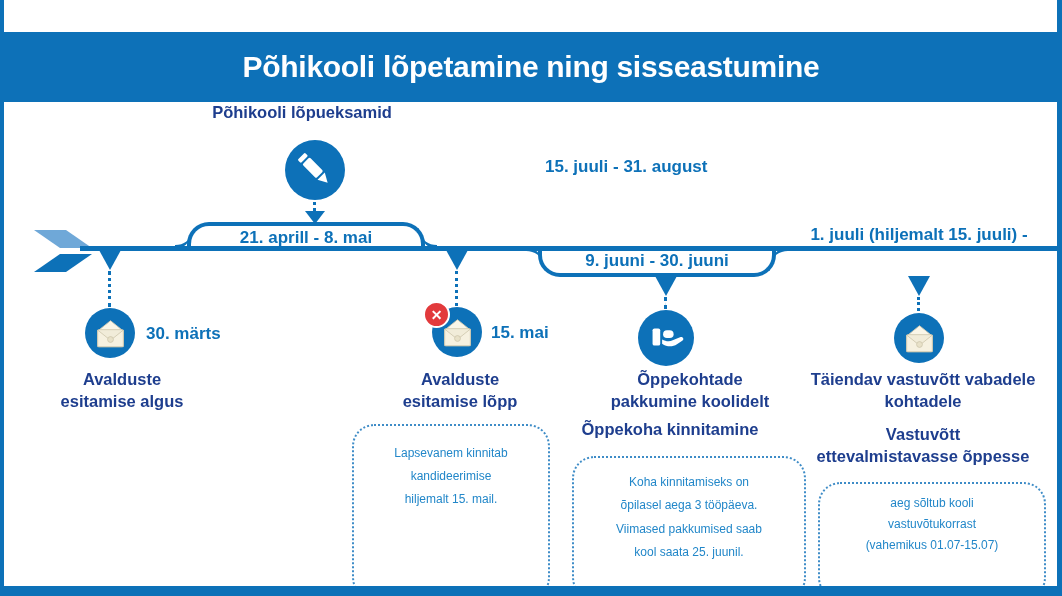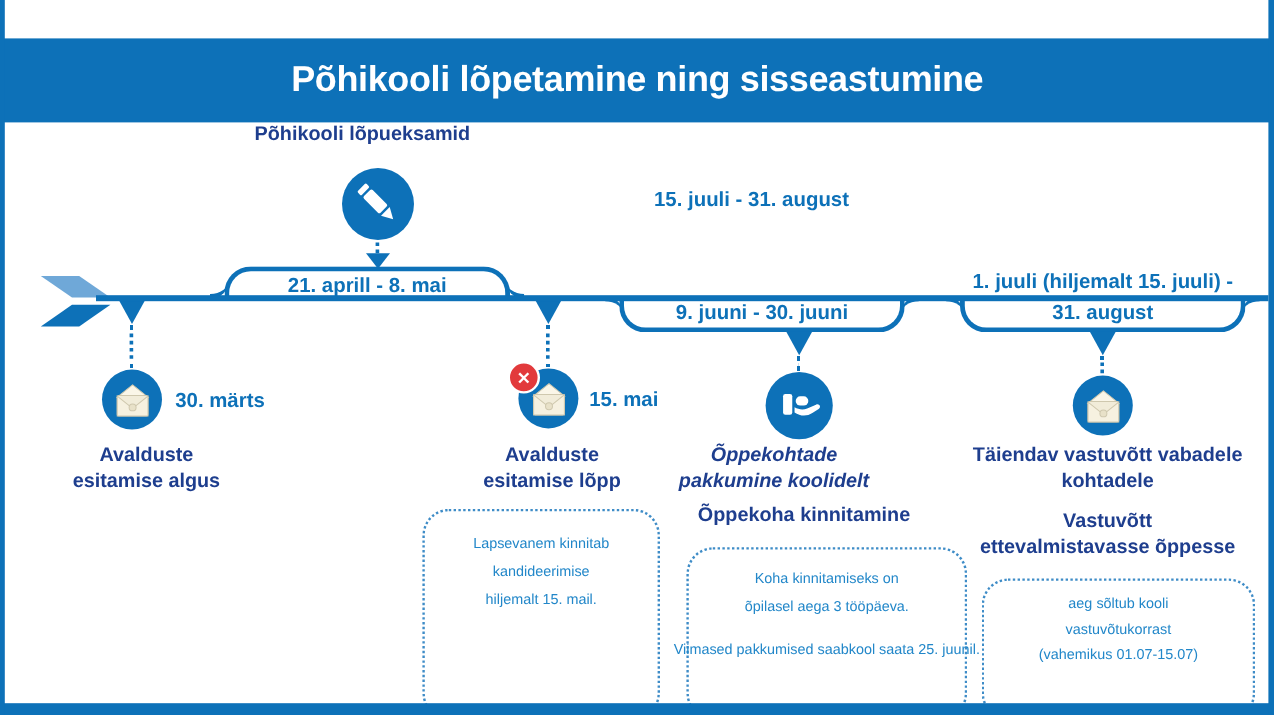--- a/index.html
+++ b/index.html
@@ -54,21 +54,21 @@
          border-radius:50%;background:var(--red);color:#fff;font-size:14px;font-weight:bold;
          display:flex;align-items:center;justify-content:center;z-index:5;}
 
   
   .exam-label{left:182px;top:101px;width:240px;}
   .exam-circle{left:285px;top:140px;width:60px;height:60px;}
   .exam-dots{left:313px;top:202px;height:9px;}
   .exam-tri{left:305px;top:211px;border-left-width:10px;border-right-width:10px;border-top-width:13px;}
   .bracket1{left:187px;top:222px;width:238px;height:27px;}
   .float-range{left:545px;top:157px;}
-  .bracket2{left:516px;top:249px;width:238px;height:28px;}
+  .bracket2{left:538px;top:249px;width:238px;height:28px;}
   .b2-tri{left:655px;top:276px;}
   .b2-dots{left:664px;top:297px;height:12px;}
   .hand-circle{left:638px;top:310px;width:56px;height:56px;}
   .b3-pre{left:795px;top:225px;width:248px;display:flex;justify-content:center;}
   .bracket3{left:800px;top:249px;width:238px;height:28px;}
   .b3-tri{left:908px;top:276px;}
   .b3-dots{left:917px;top:297px;height:14px;}
   .env4-circle{left:894px;top:313px;width:50px;height:50px;}
 
   .e1-tri{left:99px;top:250px;}
@@ -78,24 +78,24 @@
   .e1-heading{left:22px;top:368px;width:200px;}
 
   .e2-tri{left:446px;top:250px;}
   .e2-dots{left:455px;top:271px;height:35px;}
   .e2-circle{left:432px;top:307px;width:50px;height:50px;}
   .e2-badge{left:423px;top:301px;}
   .e2-date{left:491px;top:323px;}
   .e2-heading{left:360px;top:368px;width:200px;}
   .box1{left:352px;top:424px;width:198px;height:176px;padding-top:16px;}
 
-  .e3-heading{left:523px;top:368px;width:244px;font-style:italic;}
+  .e3-heading{left:568px;top:368px;width:244px;}
   .e3-subheading{left:548px;top:418px;width:244px;}
   .box3{left:572px;top:456px;width:234px;height:144px;padding-top:13px;}
-  .box3 .para2{margin-top:13px;display:flex;flex-direction:row;align-items:center;}
+  .box3 .para2{margin-top:1px;display:flex;flex-direction:column;align-items:center;}
   .box3 .para1{display:flex;flex-direction:column;align-items:center;}
 
   .e4-heading{left:798px;top:368px;width:250px;}
   .e4-subheading{left:798px;top:423px;width:250px;}
   .box4{left:818px;top:482px;width:228px;height:118px;padding-top:9px;}
   .box4 span{line-height:21px;}
 </style>
 </head>
 <body>
 
@@ -148,25 +148,20 @@
       <g fill="#ffffff">
         <rect x="10" y="14" width="8" height="18" rx="2"></rect>
         <path d="M20 30 c5 3.5 11 3.5 15.5 0.5 l5.5 -3.5 c2.6 -1.7 0.6 -5 -2.3 -3.8 l-7.7 3.3 c-3.5 1.5 -7.5 1 -11 -1 z"></path>
         <rect x="21" y="16" width="11" height="8" rx="4"></rect>
       </g>
     </svg>
   </div>
 
   <div class="blue-date b3-pre">
     <span>1. juuli (hiljemalt 15. juuli) -</span>
-  </div>
-  <div class="bracket br-bottom bracket3">
-    <span>31. august</span>
-    <i class="bfoot fl"></i>
-    <i class="bfoot fr"></i>
   </div>
   <div class="tri b3-tri"></div>
   <div class="vdots b3-dots"></div>
   <div class="circle env4-circle">
     <svg viewBox="0 0 48 48">
       <g stroke="var(--cream_dark)" stroke-width="1">
         <path d="M9 21 L24 9 L39 21 Z" fill="#faf6e8"></path>
         <rect x="9" y="19.5" width="30" height="20" rx="1.5" fill="var(--cream)"></rect>
         <path d="M9 20 L24 32 L39 20 L39 39.5 L9 39.5 Z" fill="#f6f1e0"></path>
         <circle cx="24" cy="31" r="3.4" fill="#e8e1c8"></circle>

